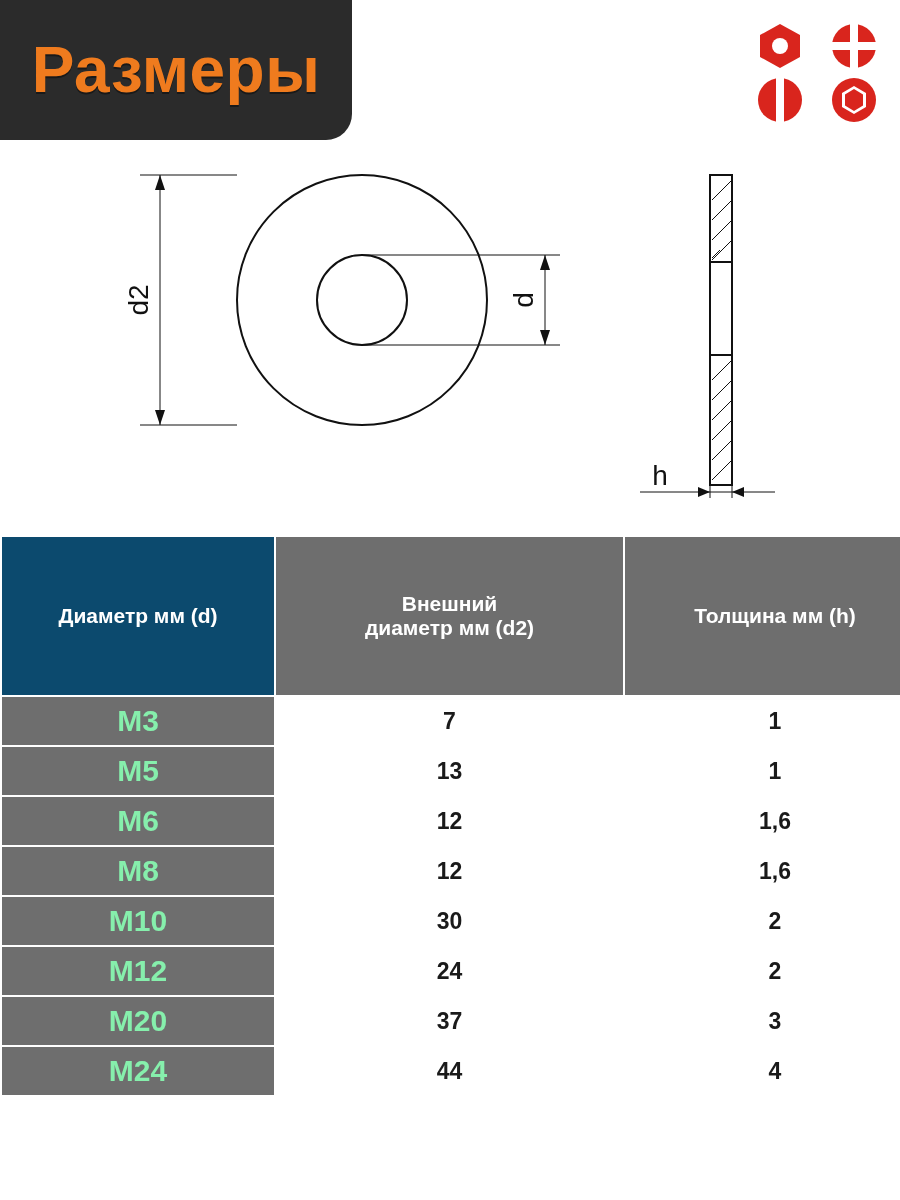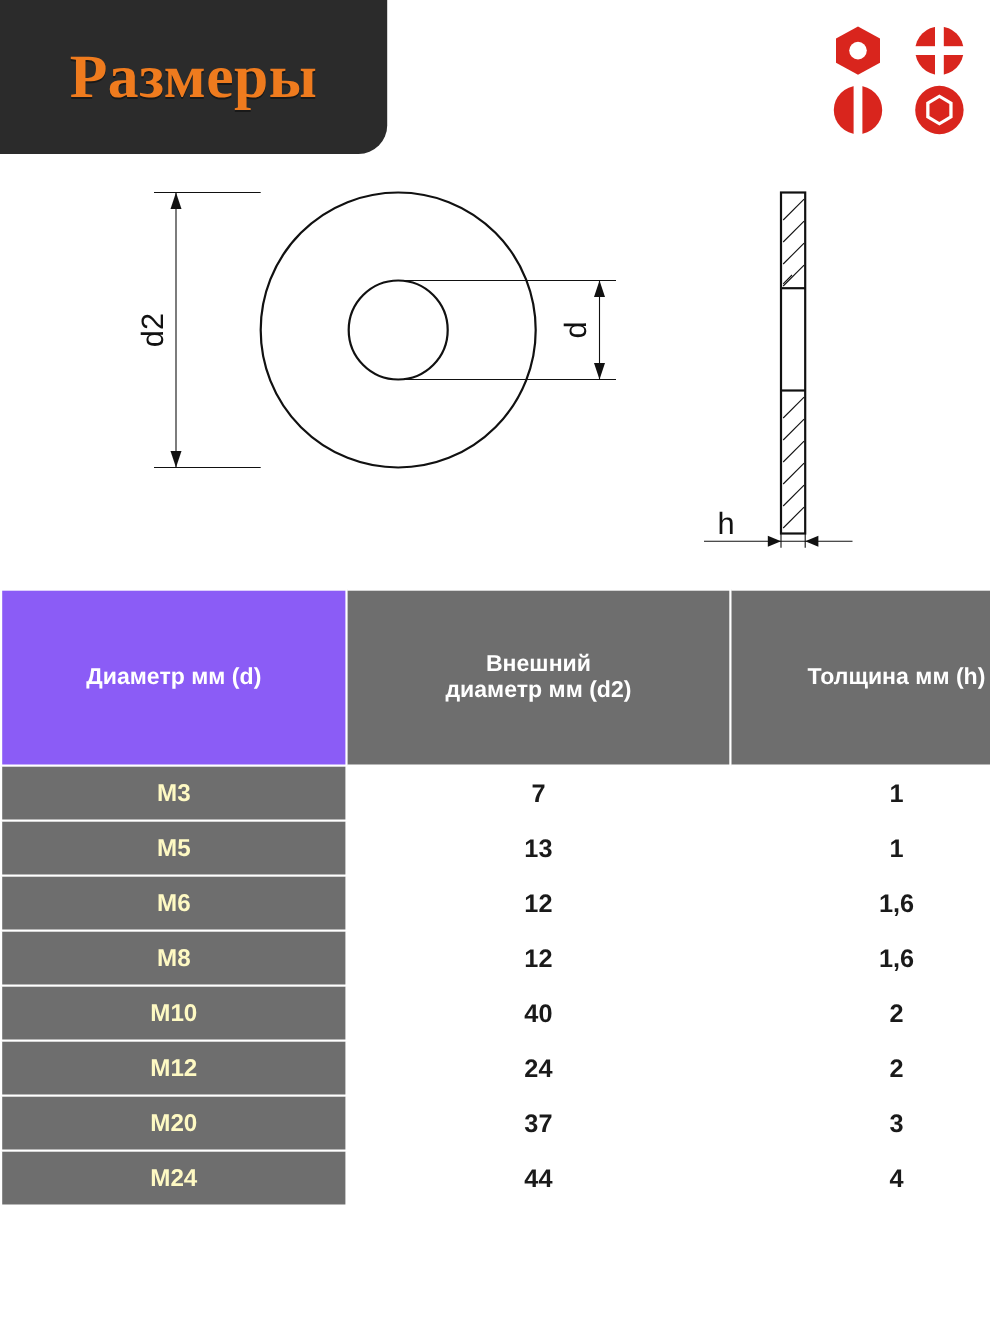--- a/index.html
+++ b/index.html
@@ -15,23 +15,23 @@
   .banner {
     position: absolute; left: 0; top: 0;
     width: 352px; height: 140px;
     background: #2b2b2b;
     border-bottom-right-radius: 26px;
     border-top-right-radius: 0;
     display: flex; align-items: center; justify-content: center;
   }
   .banner-title {
     color: #ef7b1e;
-    font-family: Liberation Serif, serif;
+    font-family: Liberation Sans, sans-serif;
     font-weight: bold;
-    font-size: 56px;
+    font-size: 64px;
     letter-spacing: 0.5px;
     text-shadow: 0 2px 0 rgba(0,0,0,0.4);
   }
 
   
   .logo { position: absolute; right: 20px; top: 20px; width: 126px; height: 106px; }
   .logo svg { display:block; }
 
   
   .drawing { position: absolute; left: 0; top: 140px; width: 900px; height: 390px; }
@@ -43,40 +43,40 @@
     width: 900px;
     border-collapse: collapse;
     table-layout: fixed;
   }
   table.specs th, table.specs td {
     border: 2px solid #ffffff;
     text-align: center;
     font-weight: bold;
   }
   th.col-d {
-    background: #8b5cf6;
+    background: #0c4a6e;
     color: #ffffff;
     font-size: 21px;
     height: 160px;
-    width: 314px;
+    width: 274px;
     padding: 4px 4px;
   }
   th.col-d2, th.col-h {
     background: #6e6e6e;
     color: #ffffff;
     font-size: 21px;
     height: 160px;
     padding: 4px 10px;
   }
   th.col-d2 { width: 349px; }
   th.col-h  { width: 302px; }
   td.cell-d {
     background: #6e6e6e;
-    color: #fef9c3;
-    font-size: 22px;
+    color: #86efac;
+    font-size: 30px;
     height: 50px;
   }
   td.cell-val {
     background: #ffffff;
     color: #1a1a1a;
     font-size: 23px;
     height: 50px;
     border-color: #b9b9b9;
   }
   td.cell-val { border-top: 2px solid #ffffff; border-bottom: 2px solid #ffffff; }
@@ -211,21 +211,21 @@
           <td class="cell-val">12</td>
           <td class="cell-val">1,6</td>
         </tr>
         <tr>
           <td class="cell-d">M8</td>
           <td class="cell-val">12</td>
           <td class="cell-val">1,6</td>
         </tr>
         <tr>
           <td class="cell-d">M10</td>
-          <td class="cell-val">40</td>
+          <td class="cell-val">30</td>
           <td class="cell-val">2</td>
         </tr>
         <tr>
           <td class="cell-d">M12</td>
           <td class="cell-val">24</td>
           <td class="cell-val">2</td>
         </tr>
         <tr>
           <td class="cell-d">M20</td>
           <td class="cell-val">37</td>

